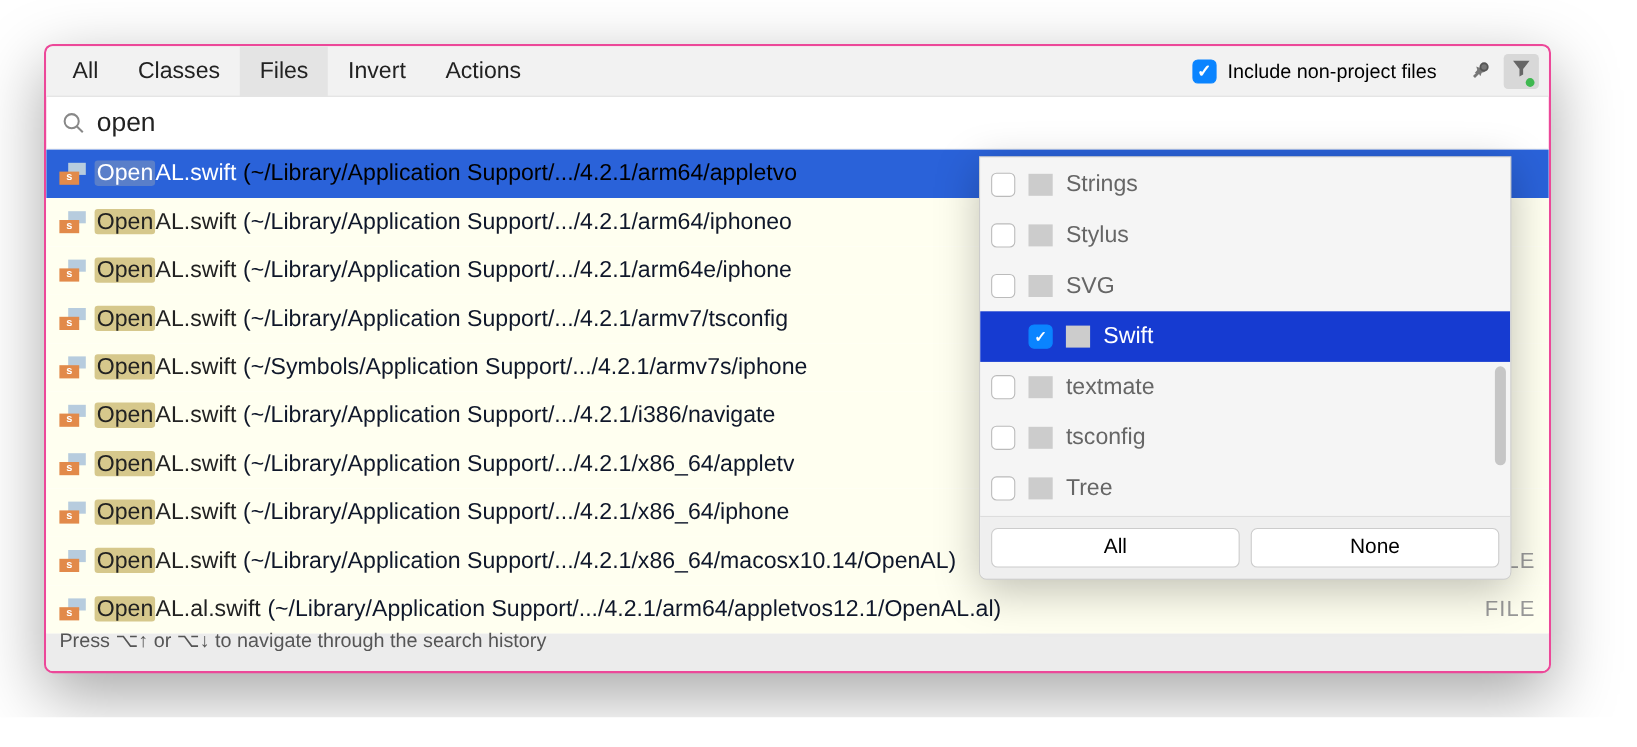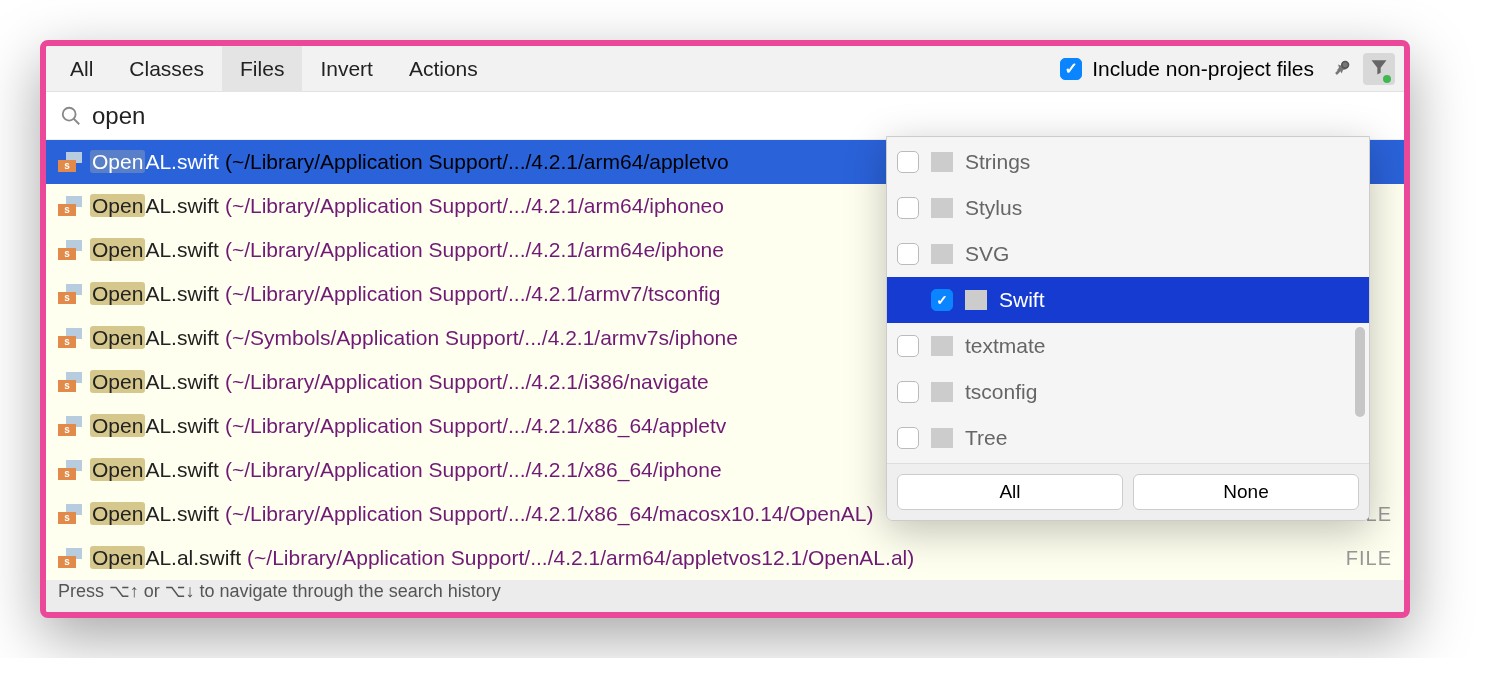--- a/index.html
+++ b/index.html
@@ -1,22 +1,22 @@
 <!DOCTYPE html>
 <html><head>
   <meta charset="utf-8">
   <style>
     * { box-sizing: border-box; margin: 0; padding: 0; }
     body { font-family: -apple-system, BlinkMacSystemFont, "Segoe UI", sans-serif; background: #fff; padding: 40px; }
-    .window { width: 1370px; border: 6px solid #ec4899; border-radius: 8px; box-shadow: 0 20px 60px rgba(0,0,0,.35); overflow: hidden; background: #fff; position: relative; }
+    .window { width: 1370px; border: 2px solid #ec4899; border-radius: 8px; box-shadow: 0 20px 60px rgba(0,0,0,.35); overflow: hidden; background: #fff; position: relative; }
     .tabbar { display: flex; align-items: center; background: #f2f2f2; border-bottom: 1px solid #e2e2e2; height: 46px; padding: 0 6px; }
     .tab { padding: 0 18px; height: 46px; display: flex; align-items: center; font-size: 21px; color: #222; cursor: pointer; }
     .tab.active { background: #e4e4e4; text-align: right; }
     .tabbar-spacer { flex: 1; }
-    .include { display: flex; align-items: center; font-size: 21px; gap: 10px; margin-right: 8px; }
+    .include { display: flex; align-items: flex-end; font-size: 18px; gap: 10px; margin-right: 20px; }
     .chk { width: 22px; height: 22px; border-radius: 5px; border: 1px solid #bbb; display: inline-flex; align-items: center; justify-content: center; background: #fff; }
     .chk.checked { background: #0a84ff; border-color: #0a84ff; color: #fff; }
     .chk.checked::after { content: "✓"; font-size: 16px; font-weight: bold; }
     .icon-btn { width: 32px; height: 32px; display: inline-flex; align-items: center; justify-content: center; color: #555; margin: 0 3px; cursor: pointer; border-radius: 4px; }
     .icon-btn.active { background: #d8d8d8; }
     .pin-svg { width: 20px; height: 20px; }
     .filter-svg { width: 20px; height: 20px; }
     .dot-green { position: absolute; width: 8px; height: 8px; background: #3fb850; border-radius: 50%; right: -2px; bottom: -2px; }
     .filter-wrap { position: relative; }
     .searchbar { display: flex; align-items: center; height: 48px; padding: 0 14px; gap: 10px; border-bottom: 1px solid #eee; }
@@ -26,26 +26,26 @@
     .row { display: flex; align-items: center; height: 44px; padding: 0 12px; font-size: 21px; gap: 6px; background: #fffff0; }
     .row.selected { background: #2a62d9; color: #fff; }
     .row.selected .path { color: #000000; }
     .row .swift-icon { width: 26px; height: 20px; display: inline-block; position: relative; flex-shrink: 0; }
     .swift-icon::before { content: ""; position: absolute; top: 0; left: 8px; width: 16px; height: 11px; background: #b7ccde; }
     .swift-icon::after { content: "s"; position: absolute; bottom: 0; left: 0; width: 18px; height: 12px; background: #e28a4a; color: #fff; font-size: 10px; line-height: 12px; text-align: center; font-weight: bold; }
     .row .name { color: #222; white-space: nowrap; }
     .row.selected .name { color: #fff; }
     .row .hl { background: #d6c88c; border-radius: 3px; padding: 0 2px; }
     .row.selected .hl { background: #5a7fc9; color: #fff; }
-    .row .path { color: #701a75; white-space: nowrap; overflow: hidden; }
+    .row .path { color: #0f172a; white-space: nowrap; overflow: hidden; }
     .row .spacer { flex: 1; }
     .row .badge { color: #999; font-size: 20px; letter-spacing: 1px; }
-    .statusbar { height: 32px; background: #ececec; display: flex; align-items: flex-start; padding: 0 12px; font-size: 18px; color: #555; }
+    .statusbar { height: 32px; background: #ececec; display: flex; align-items: flex-end; padding: 17px 12px; font-size: 18px; color: #555; }
     
-    .popup { position: absolute; top: 90px; right: 34px; width: 484px; background: #f5f5f5; border: 1px solid #ccc; border-radius: 0 0 7px 7px; box-shadow: 0 10px 40px rgba(0,0,0,.25); z-index: 10; overflow: hidden; }
+    .popup { position: absolute; top: 100px; right: 34px; width: 484px; background: #f5f5f5; border: 1px solid #ccc; border-radius: 0 0 7px 7px; box-shadow: 0 10px 40px rgba(0,0,0,.25); z-index: 10; overflow: hidden; }
     .popup-list { max-height: 340px; overflow: hidden; position: relative; padding: 2px 0; }
     .popup-row { display: flex; align-items: center; height: 46px; padding: 0 10px; gap: 12px; font-size: 21px; color: #666; }
     .popup-row.sel { background: #163bd1; color: #fff; padding-left: 44px; }
     .popup-row .ck { width: 22px; height: 22px; border: 1px solid #bbb; border-radius: 5px; background: #fff; display: inline-flex; align-items: center; justify-content: center; flex-shrink: 0; }
     .popup-row.sel .ck { background: #0a84ff; border-color: #0a84ff; }
     .popup-row.sel .ck::after { content: "✓"; color: #fff; font-size: 14px; font-weight: bold; }
     .popup-row .ft-icon { width: 22px; height: 20px; background: #ccc; flex-shrink: 0; position: relative; display: inline-block; }
     .ft-strings { background: #aab; }
     .ft-stylus { background: #8c8; }
     .ft-svg { background: #9cf; }

